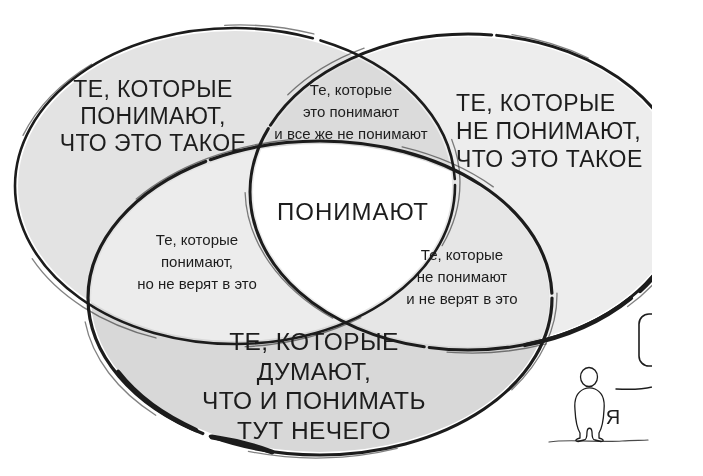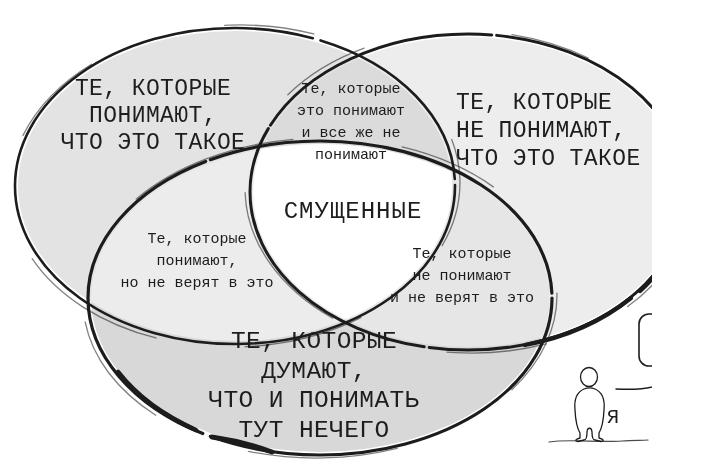--- a/index.html
+++ b/index.html
@@ -1,18 +1,18 @@
 <!DOCTYPE html>
 <html><head>
 <meta charset="utf-8">
 <style>
   html,body{margin:0;padding:0;background:#ffffff;}
   .stage{
     position:relative;width:652px;height:476px;background:#ffffff;overflow:hidden;
-    font-family:Liberation Mono, monospace;color:#1d1d1d;
+    font-family:Liberation Sans, sans-serif;color:#1d1d1d;
   }
   .stage svg{position:absolute;left:0;top:0;}
   .lbl{position:absolute;white-space:pre-line;text-align:center;color:#1d1d1d;}
   .big{font-size:23px;line-height:27px;letter-spacing:.4px;}
   .small{font-size:15px;line-height:22px;}
   .lbl-left-set{left:38px;top:76px;width:230px;}
   .lbl-cap{left:262px;top:79px;width:178px;}
   .lbl-right-set{left:456px;top:89px;width:228px;text-align:left;line-height:28px;}
   .lbl-center{left:258px;top:198px;width:190px;font-size:24px;letter-spacing:1px;}
   .lbl-llens{left:108px;top:229px;width:178px;}
@@ -92,21 +92,21 @@
   <div class="lbl big lbl-left-set">ТЕ, КОТОРЫЕ
 ПОНИМАЮТ,
 ЧТО ЭТО ТАКОЕ</div>
   <div class="lbl big lbl-right-set">ТЕ, КОТОРЫЕ
 НЕ ПОНИМАЮТ,
 ЧТО ЭТО ТАКОЕ</div>
   <div class="lbl big lbl-bottom-set">ТЕ, КОТОРЫЕ
 ДУМАЮТ,
 ЧТО И ПОНИМАТЬ
 ТУТ НЕЧЕГО</div>
-  <div class="lbl big lbl-center">СМУЩЕННЫЕ</div>
+  <div class="lbl big lbl-center">ПОНИМАЮТ</div>
   <div class="lbl small lbl-cap">Те, которые
 это понимают
 и все же не понимают</div>
   <div class="lbl small lbl-llens">Те, которые
 понимают,
 но не верят в это</div>
   <div class="lbl small lbl-rlens">Те, которые
 не понимают
 и не верят в это</div>
   <div class="lbl lbl-q">?</div>

